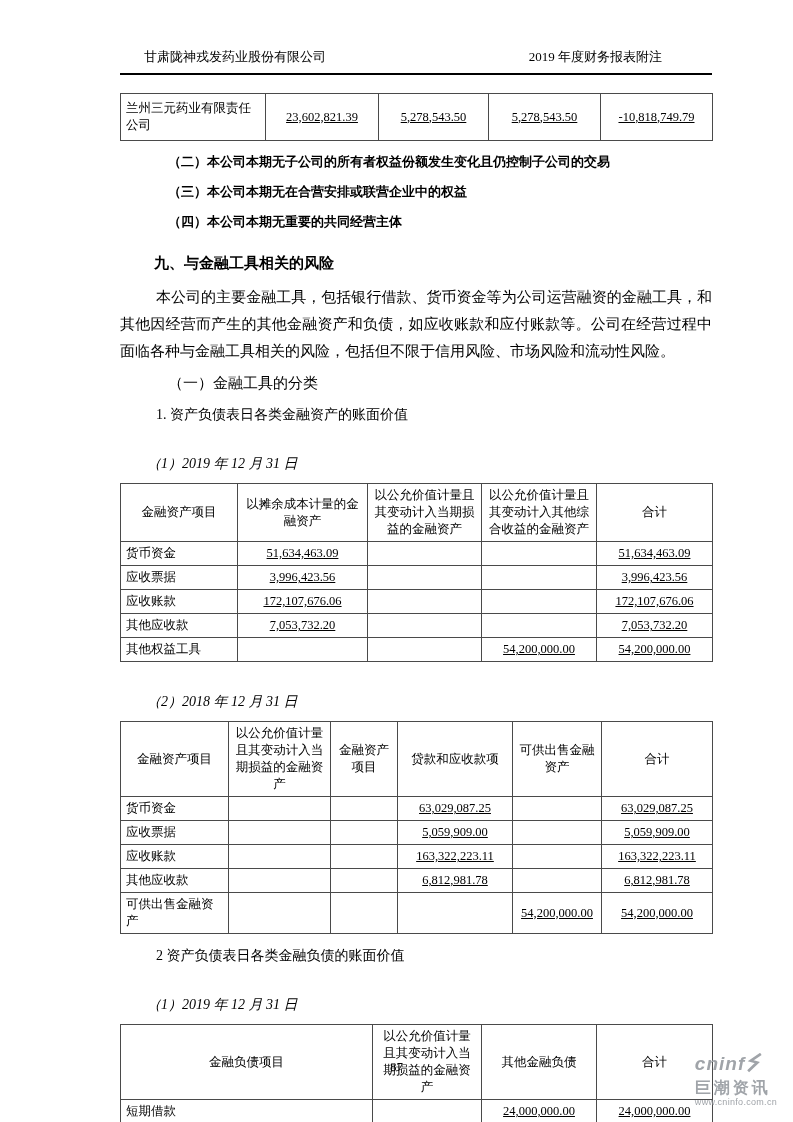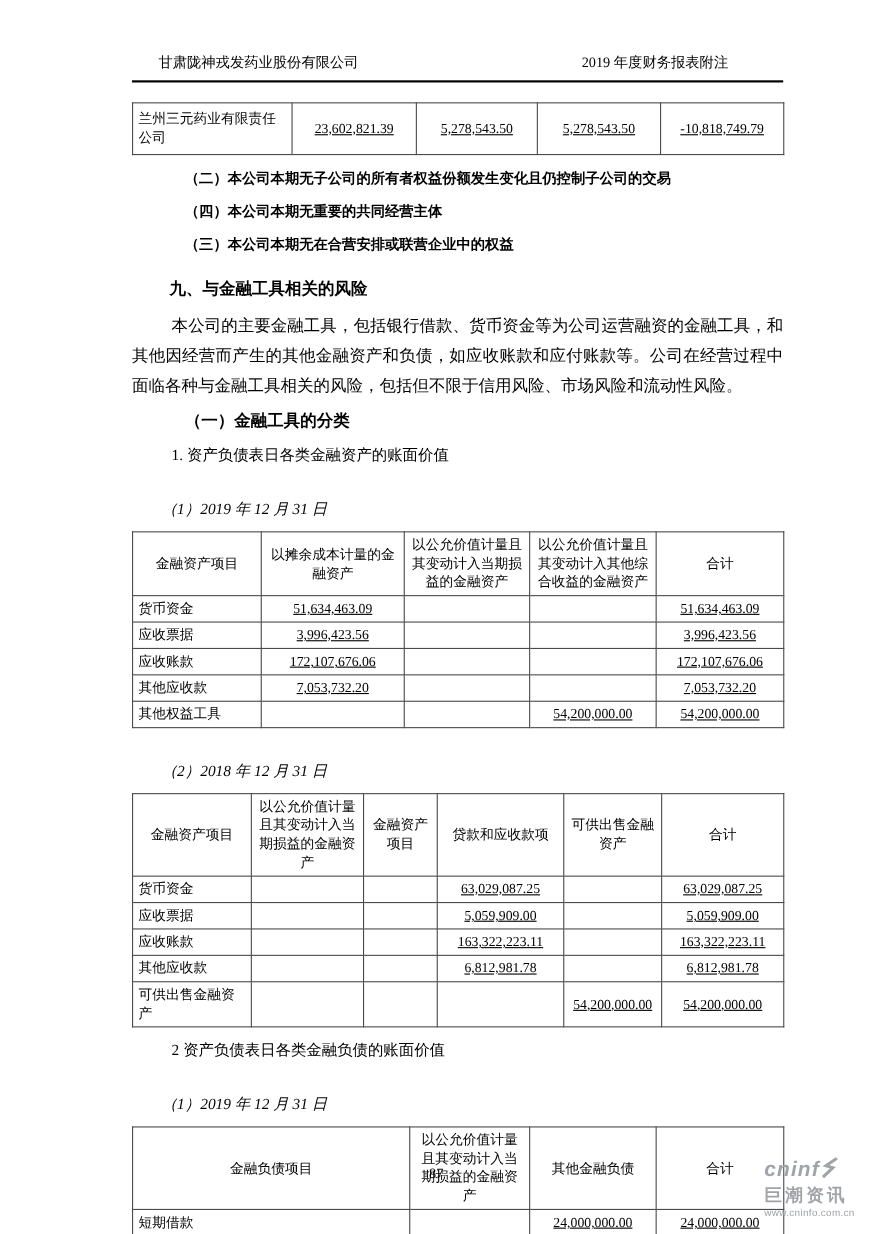--- a/index.html
+++ b/index.html
@@ -17,21 +17,21 @@
                                  padding:3px 5px; line-height:17px; vertical-align:middle;
                                  overflow:hidden; word-break:break-all; }
   table.data th { text-align:center; height:56px; }
   td.label-cell { text-align:left; }
   td.num-cell { text-align:center;text-decoration:underline; }
   table.carryover td { padding:6px 5px; }
 
   .h-item { margin-top:11px; padding-left:48px; font-size:13px; font-weight:bold; line-height:19px; }
   .h-section { margin-top:23px; padding-left:34px; font-size:15px; font-weight:bold; line-height:19px;font-family:Liberation Serif, serif; }
   .para { margin-top:11px; font-size:15px; line-height:27px; text-align:justify; text-indent:2.4em; }
-  .h-sub { margin-top:9px; padding-left:48px; font-size:15px; font-weight:bold; line-height:19px; }
+  .h-sub { margin-top:9px; padding-left:48px; font-size:15px; font-weight:normal; line-height:19px; }
   .line-point { margin-top:13px; padding-left:36px; font-size:14px; line-height:18px; }
   .line-date { margin-top:31px; padding-left:27px; font-size:14px; line-height:18px;font-style:italic; }
   .tbl-wrap { margin-top:10px; }
 
   .page-number { position:absolute; left:0; right:0; bottom:47px; text-align:center; font-size:13px; }
 
   .logo { position:absolute; right:16px; bottom:14px; color:#a0a4a9;
           font-family:"Liberation Sans","DejaVu Sans",sans-serif; text-align:left; line-height:1.1;margin-top:34px; }
   .logo-top { display:flex; align-items:center; gap:2px; }
   .logo-brand { font-size:19px; font-weight:bold; font-style:italic; letter-spacing:1px; }
@@ -64,22 +64,22 @@
             <td class="num-cell">23,602,821.39</td>
             <td class="num-cell">5,278,543.50</td>
             <td class="num-cell">5,278,543.50</td>
             <td class="num-cell">-10,818,749.79</td>
           </tr>
         </tbody>
       </table>
     </div>
 
     <div class="h-item">（二）本公司本期无子公司的所有者权益份额发生变化且仍控制子公司的交易</div>
+    <div class="h-item">（三）本公司本期无在合营安排或联营企业中的权益</div>
     <div class="h-item">（四）本公司本期无重要的共同经营主体</div>
-    <div class="h-item">（三）本公司本期无在合营安排或联营企业中的权益</div>
 
     <div class="h-section">九、与金融工具相关的风险</div>
 
     <div class="para">本公司的主要金融工具，包括银行借款、货币资金等为公司运营融资的金融工具，和其他因经营而产生的其他金融资产和负债，如应收账款和应付账款等。公司在经营过程中面临各种与金融工具相关的风险，包括但不限于信用风险、市场风险和流动性风险。</div>
 
     <div class="h-sub">（一）金融工具的分类</div>
     <div class="line-point">1. 资产负债表日各类金融资产的账面价值</div>
     <div class="line-date">（1）2019 年 12 月 31 日</div>
 
     <div class="tbl-wrap">

